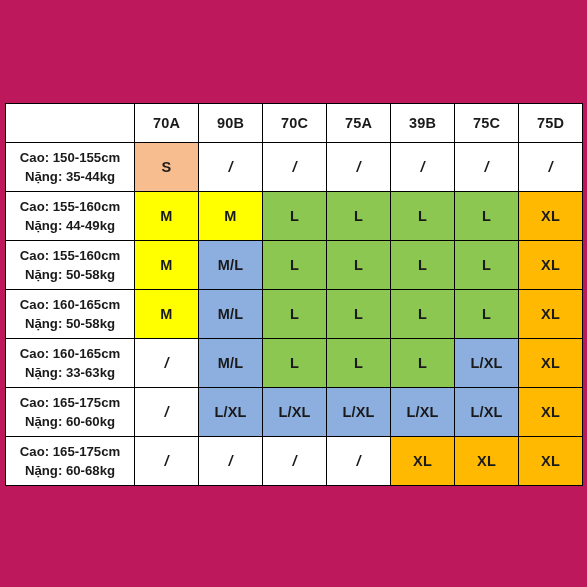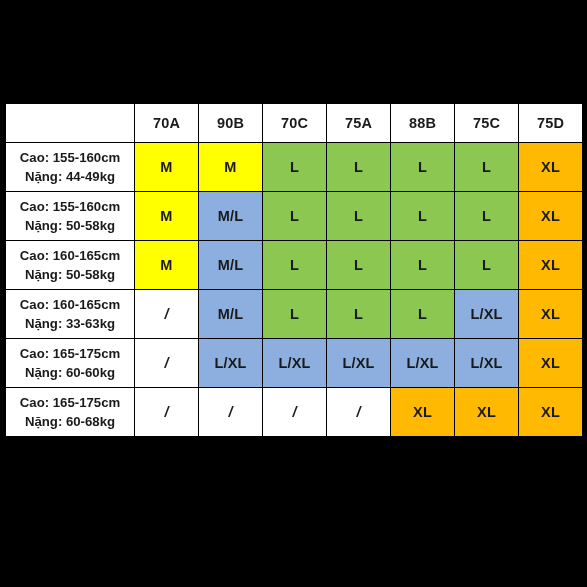--- a/index.html
+++ b/index.html
@@ -8,21 +8,21 @@
     padding: 0;
     width: 587px;
     height: 587px;
     background: #ffffff;
     font-family: "Liberation Sans", sans-serif;
   }
   #page {
     position: relative;
     width: 587px;
     height: 587px;
-    background: #000000;
+    background: #be185d;
     overflow: hidden;
   }
   #size-chart-table {
     position: absolute;
     left: 5px;
     top: 103px;
     width: 577px;
     border-collapse: collapse;
     table-layout: fixed;
   }
@@ -83,26 +83,39 @@
         <col class="size-col">
       <col class="size-col">
     </colgroup>
     <thead>
       <tr>
         <th class="corner-cell"></th>
         <th>70A</th>
         <th>90B</th>
         <th>70C</th>
         <th>75A</th>
-        <th>88B</th>
+        <th>39B</th>
         <th>75C</th>
         <th>75D</th>
       </tr>
     </thead>
     <tbody id="chart-body">
+        <tr>
+          <td class="measure-cell">
+            <span class="meas-line">Cao: 150-155cm</span>
+            <span class="meas-line">Nặng: 35-44kg</span>
+          </td>
+          <td class="value-cell" data-swatch="peach">S</td>
+          <td class="value-cell slash-cell" data-swatch="none">/</td>
+          <td class="value-cell slash-cell" data-swatch="none">/</td>
+          <td class="value-cell slash-cell" data-swatch="none">/</td>
+          <td class="value-cell slash-cell" data-swatch="none">/</td>
+          <td class="value-cell slash-cell" data-swatch="none">/</td>
+          <td class="value-cell slash-cell" data-swatch="none">/</td>
+        </tr>
         <tr>
           <td class="measure-cell">
             <span class="meas-line">Cao: 155-160cm</span>
             <span class="meas-line">Nặng: 44-49kg</span>
           </td>
           <td class="value-cell" data-swatch="yellow">M</td>
           <td class="value-cell" data-swatch="yellow">M</td>
           <td class="value-cell" data-swatch="green">L</td>
           <td class="value-cell" data-swatch="green">L</td>
           <td class="value-cell" data-swatch="green">L</td>

